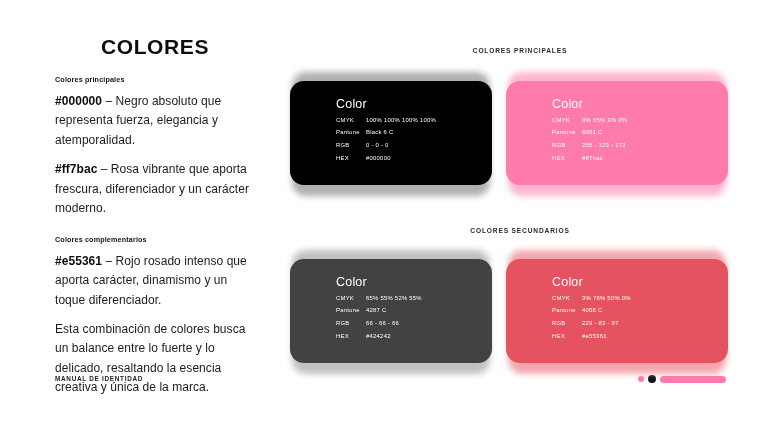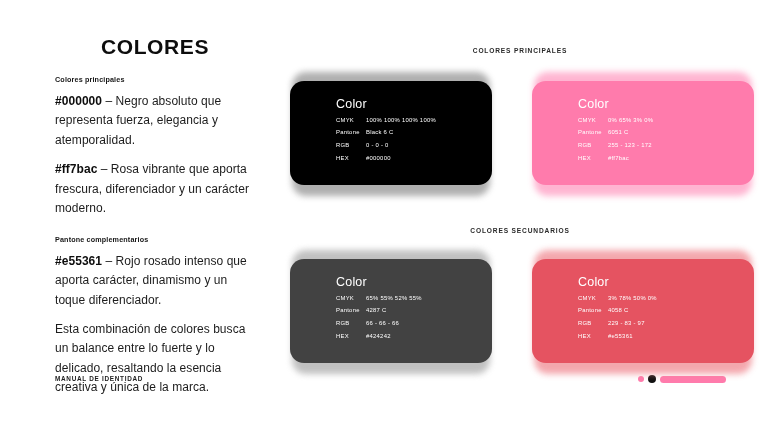--- a/index.html
+++ b/index.html
@@ -109,21 +109,21 @@
   .section-title.secondary { left: 300px; width: 440px; top: 227px; }
 
   .card-grid {
     position: absolute;
   }
   .grid-primary   { left: 290px; top: 63px; }
   .grid-secondary { left: 290px; top: 241px; }
 
   .card-row {
     display: flex;
-    gap: 40px;
+    gap: 14px;
   }
 
   .card {
     position: relative;
     width: 202px;
     height: 122px;
     border-radius: 14px;
     box-sizing: border-box;
     padding: 18px 0 0 0;
     overflow: visible;
@@ -201,21 +201,21 @@
     <h1 class="page-title">COLORES</h1>
 
     <div class="sub-head">Colores principales</div>
 
     <p class="para"><span class="hexcode">#000000</span><span> – Negro absoluto que representa fuerza, elegancia y atemporalidad.</span></p>
 
     <p class="para"><span class="hexcode">#ff7bac</span><span> – Rosa vibrante que aporta frescura, diferenciador y un carácter moderno.</span></p>
 
     <div class="block-gap"></div>
 
-    <div class="sub-head">Pantone complementarios</div>
+    <div class="sub-head">Colores complementarios</div>
 
 
     <p class="para"><span class="hexcode">#e55361</span><span> – Rojo rosado intenso que aporta carácter, dinamismo y un toque diferenciador.</span></p>
 
     <p class="para closing">Esta combinación de colores busca un balance entre lo fuerte y lo delicado, resaltando la esencia creativa y única de la marca.</p>
   </div>
 
   <div class="section-title primary">COLORES PRINCIPALES</div>
   <div class="section-title secondary">COLORES SECUNDARIOS</div>
 

